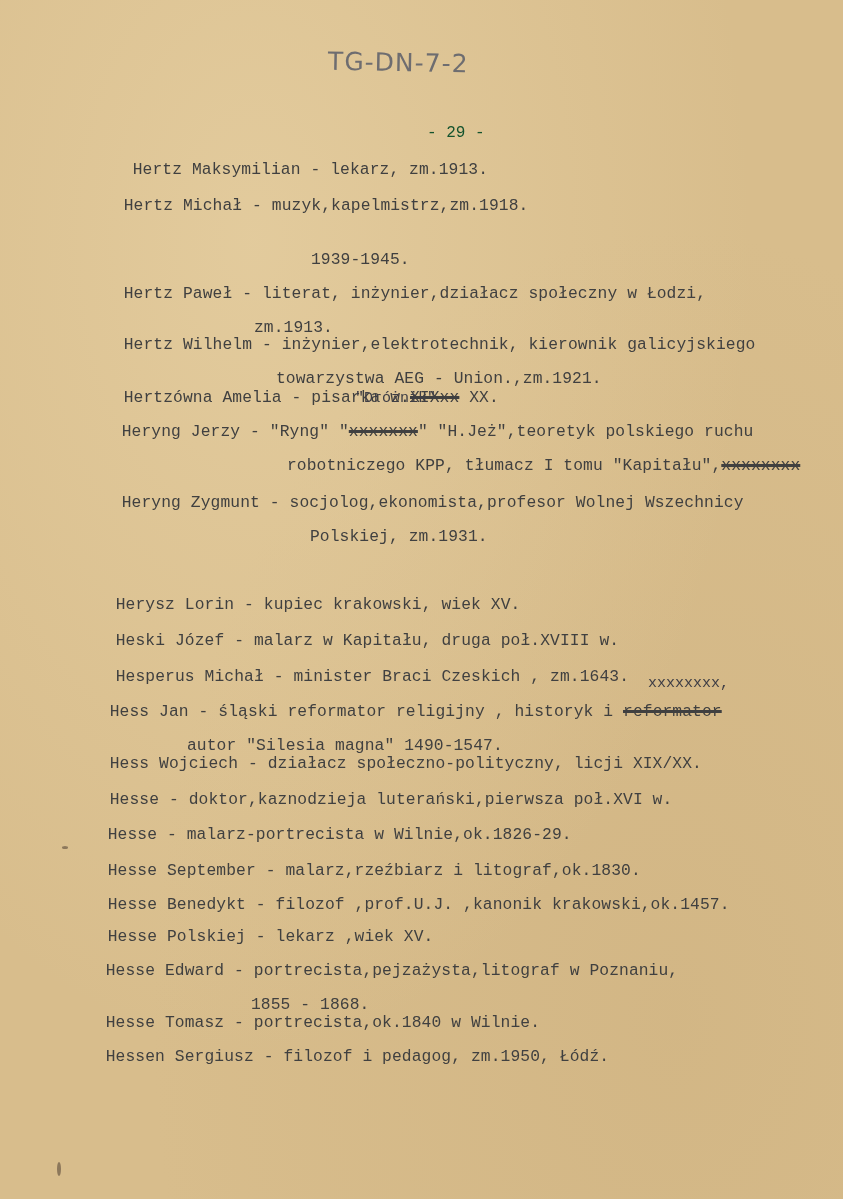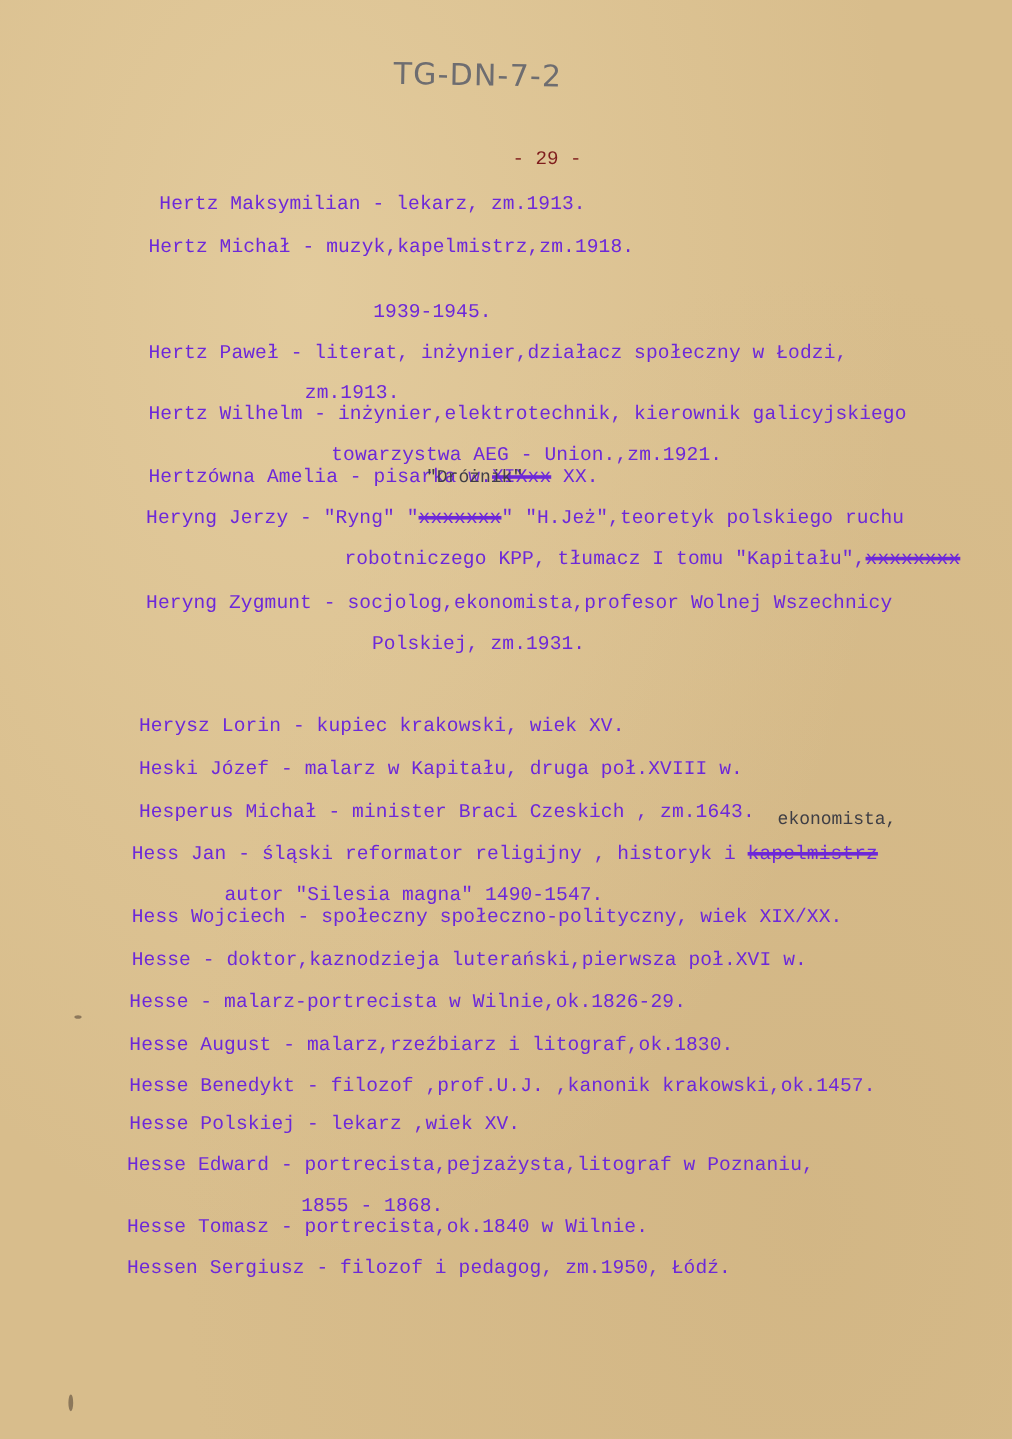--- a/index.html
+++ b/index.html
@@ -14,25 +14,25 @@
     color: #3f3e45;
   }
   .ref {
     position: absolute; left: 328px; top: 48px;
     font-family: "DejaVu Sans", sans-serif;
     font-size: 25px; letter-spacing: 1px; color: #6e6d70;
     transform: rotate(1deg);
   }
   .pageno {
     position: absolute; left: 427px; top: 124px;
-    font-size: 16px; color: #7f1d1d;
+    font-size: 16px; color: #14532d;
   }
   .entry {
     position: absolute; left: 0; font-size: 16.3px; line-height: 17px;
-    white-space: pre; color: #6d28d9; letter-spacing: 0.1px;
+    white-space: pre; color: #404040; letter-spacing: 0.1px;
   }
   .entry .l2 { display: block; }
   .strike { text-decoration: line-through; text-decoration-thickness: 3px; }
   .above {
     position: absolute; font-size: 15px; color: #3f3e45;
   }
   .dust { position: absolute; background: #5a4a3a; border-radius: 50%; opacity: .6; }
 </style>
 </head>
 <body>
@@ -85,40 +85,40 @@
 </div>
 
 <div class="entry" style="top:615px;left:96px">
   <span>Heski Józef - malarz w Kapitału, druga poł.XVIII w.</span>
 </div>
 
 <div class="entry" style="top:651px;left:96px">
   <span>Hesperus Michał - minister Braci Czeskich , zm.1643.</span>
 </div>
 
-<div class="above" style="top:675px;left:648px">ekonomista,</div>
+<div class="above" style="top:675px;left:648px">xxxxxxxx,</div>
 <div class="entry" style="top:686px;left:90px">
-  <span>Hess Jan - śląski reformator religijny , historyk i </span><span class="strike">kapelmistrz</span>
+  <span>Hess Jan - śląski reformator religijny , historyk i </span><span class="strike">reformator</span>
   <span class="l2" style="padding-left:97px">autor "Silesia magna" 1490-1547.</span>
 </div>
 
 <div class="entry" style="top:738px;left:90px">
-  <span>Hess Wojciech - społeczny społeczno-polityczny, wiek XIX/XX.</span>
+  <span>Hess Wojciech - działacz społeczno-polityczny, licji XIX/XX.</span>
 </div>
 
 <div class="entry" style="top:774px;left:90px">
   <span>Hesse - doktor,kaznodzieja luterański,pierwsza poł.XVI w.</span>
 </div>
 
 <div class="entry" style="top:809px;left:88px">
   <span>Hesse - malarz-portrecista w Wilnie,ok.1826-29.</span>
 </div>
 
 <div class="entry" style="top:845px;left:88px">
-  <span>Hesse August - malarz,rzeźbiarz i litograf,ok.1830.</span>
+  <span>Hesse September - malarz,rzeźbiarz i litograf,ok.1830.</span>
 </div>
 
 <div class="entry" style="top:879px;left:88px">
   <span>Hesse Benedykt - filozof ,prof.U.J. ,kanonik krakowski,ok.1457.</span>
 </div>
 
 <div class="entry" style="top:911px;left:88px">
   <span>Hesse Polskiej - lekarz ,wiek XV.</span>
 </div>
 

